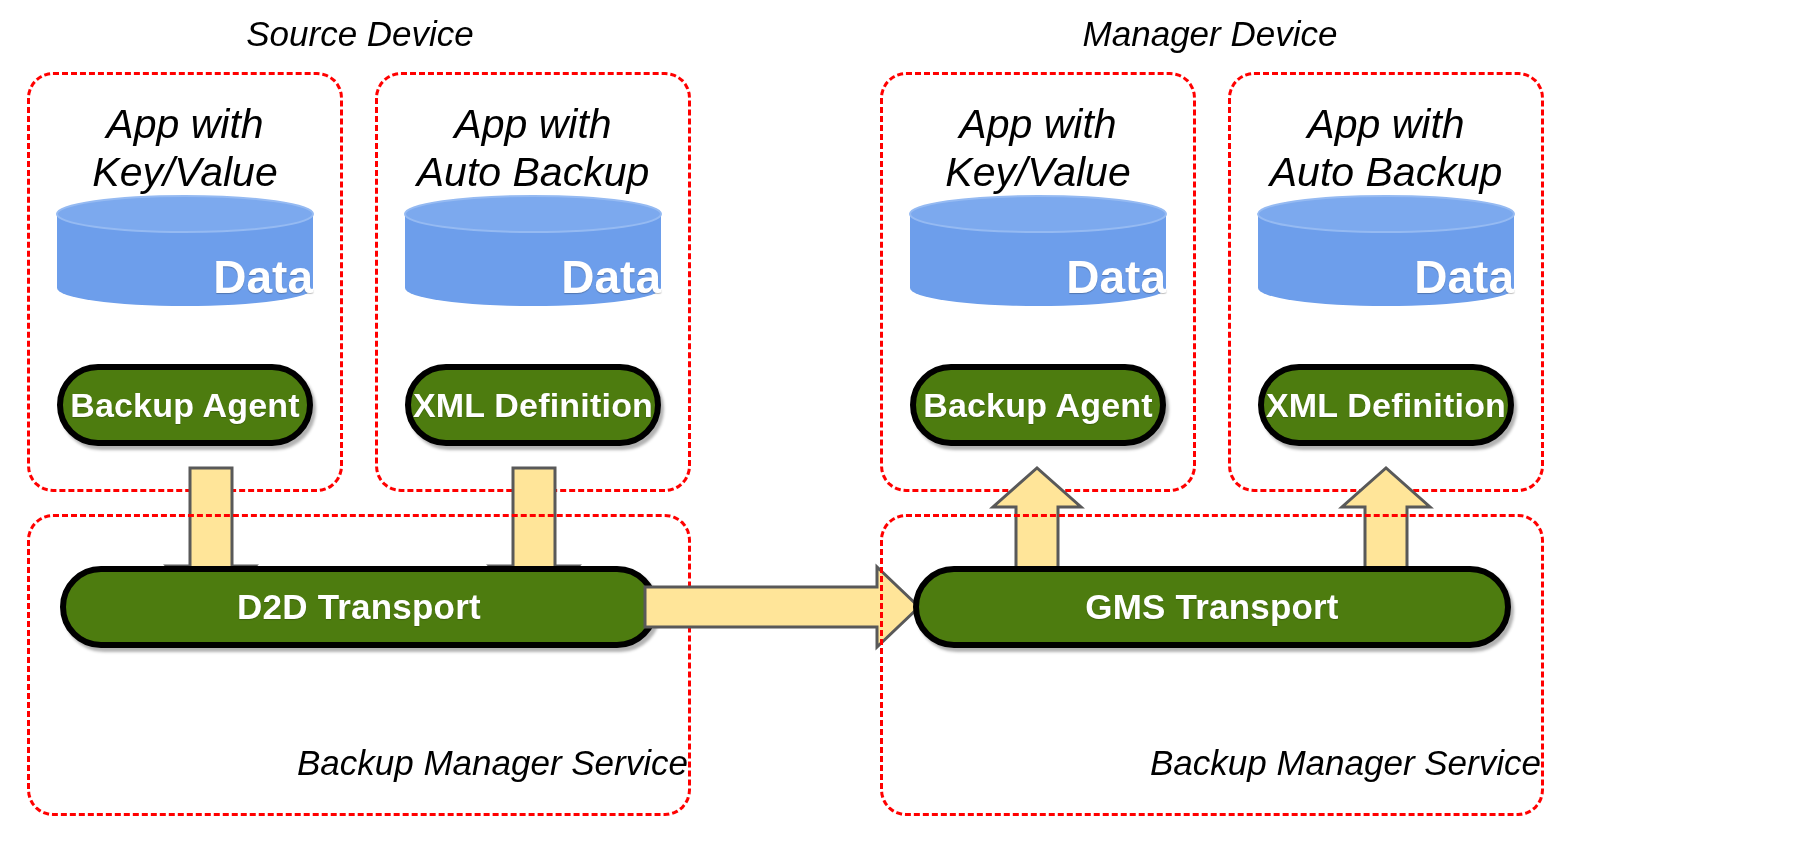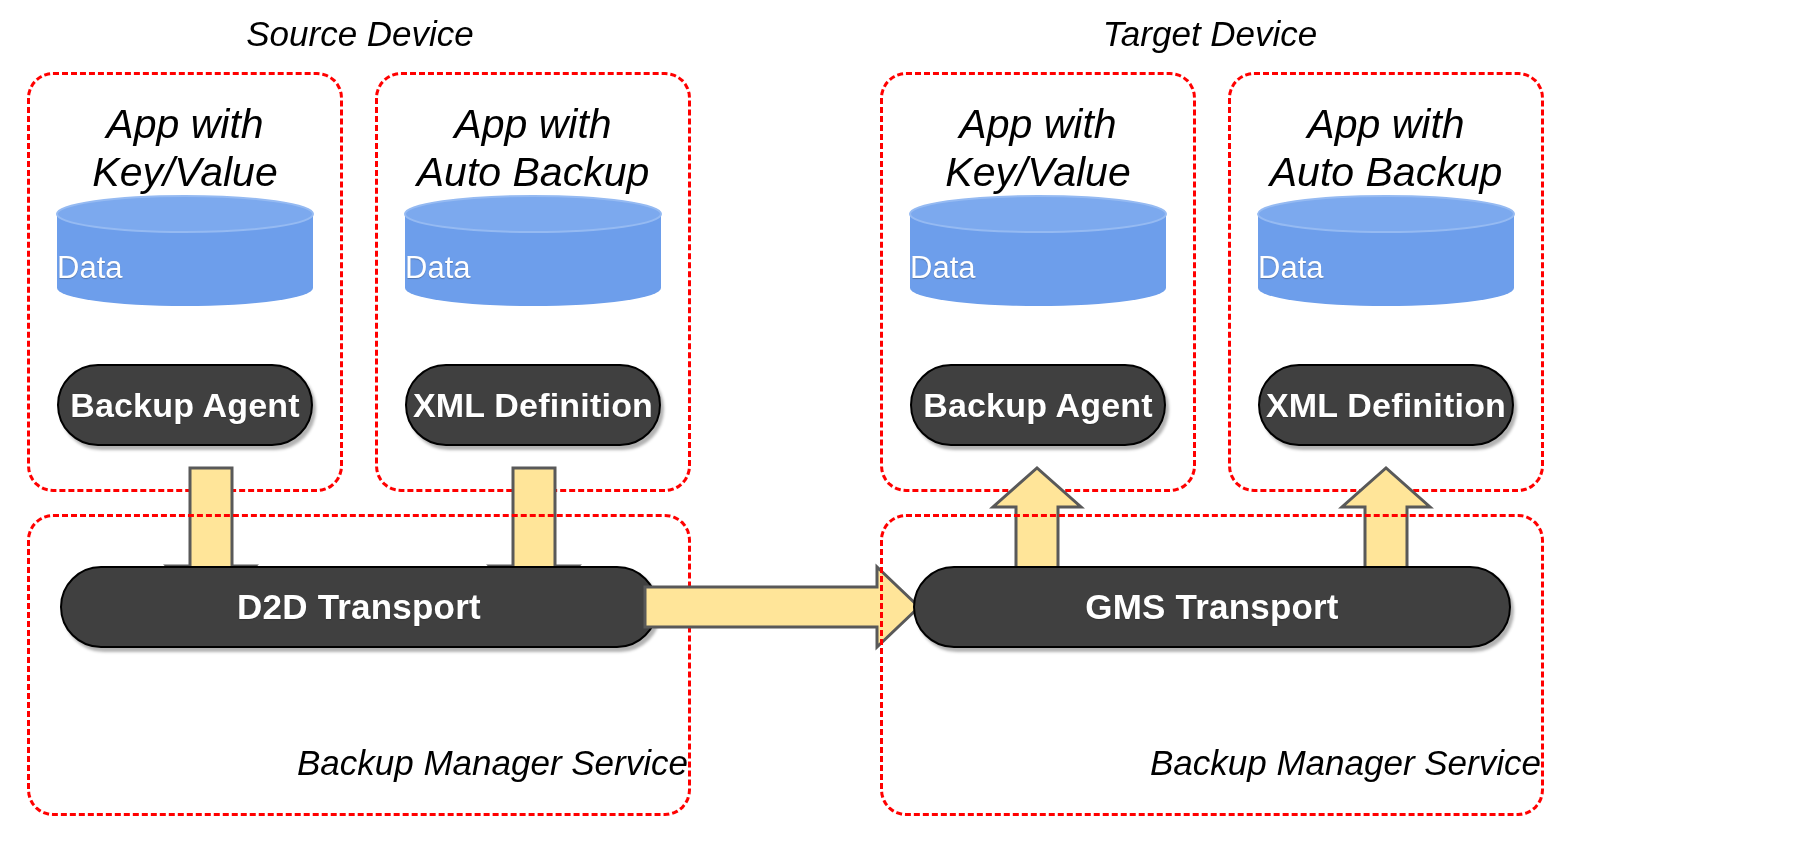--- a/index.html
+++ b/index.html
@@ -25,49 +25,49 @@
 
   .service-caption{
     position:absolute;left:0;right:0;text-align:right;
     font-style:italic;font-size:35px;color:#000;white-space:nowrap;
   }
 
   
   .cyl{position:absolute;}
   .cyl svg{display:block;overflow:visible;}
   .cyl-label{
-    position:absolute;left:0;right:0;text-align:left;
-    color:#ffffff;font-weight:normal;font-size:31px;
+    position:absolute;left:0;right:0;text-align:right;
+    color:#ffffff;font-weight:bold;font-size:46px;
     text-shadow:0 1px 1px rgba(0,0,0,.25);
     pointer-events:none;
   }
 
   
   .pill{
     position:absolute;box-sizing:border-box;
-    background:#404040;border:2px solid #000000;border-radius:999px;
+    background:#4d7c0f;border:6px solid #000000;border-radius:999px;
     box-shadow:3px 4px 3px rgba(0,0,0,.30);
     display:flex;align-items:center;justify-content:center;
     color:#ffffff;font-weight:bold;font-size:34px;letter-spacing:.2px;
     text-shadow:0 1px 1px rgba(0,0,0,.22);
   }
   .pill.transport{font-size:35px;text-align:center;}
 
   
   .arrow{position:absolute;}
   .arrow svg{display:block;overflow:visible;}
 </style>
 </head>
 <body>
 
 <div id="stage">
 
   <div class="device-title" style="left:360px;top:14px;">Source Device</div>
 
-  <div class="device-title" style="left:1210px;top:14px;">Target Device</div>
+  <div class="device-title" style="left:1210px;top:14px;">Manager Device</div>
 
   <div class="dashed-box" style="left:27px;top:72px;width:316px;height:420px;">
     <div class="app-caption" style="top:26px;">App with
 Key/Value Backup</div>
   </div>
 
   <div class="cyl" style="left:57px;top:196px;width:256px;height:110px;">
     <svg width="256" height="110" viewBox="0 0 256 110">
       <path d="M0,18 a128,18 0 0 1 256,0 L256,92 a128,18 0 0 1 -256,0 Z" fill="#6d9eeb"></path>
       <ellipse cx="128" cy="18" rx="128" ry="18" fill="#7ca9ee"></ellipse>

